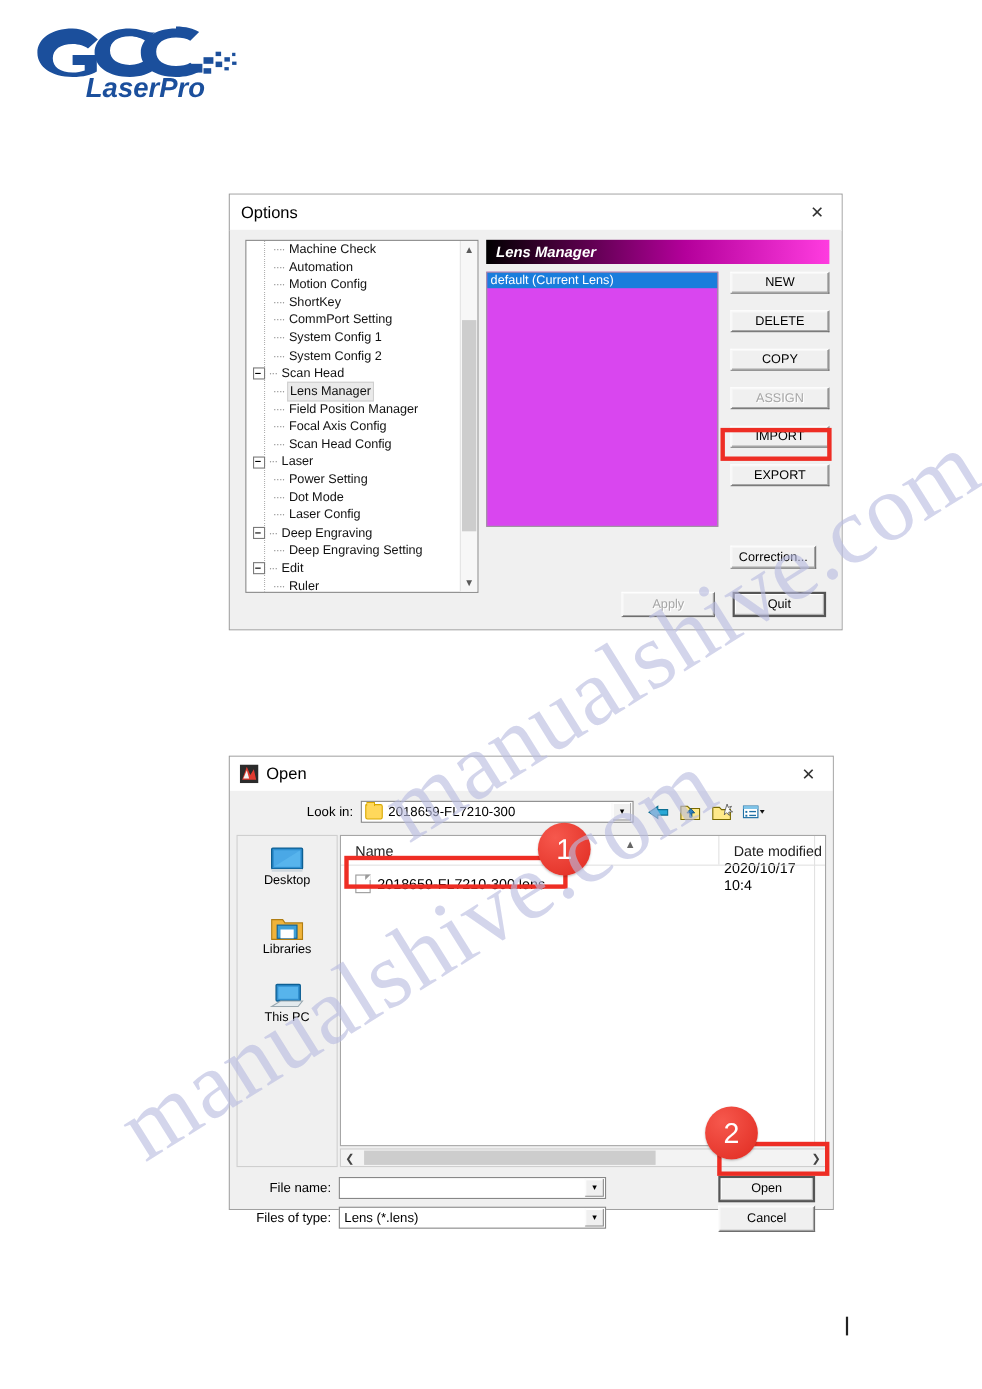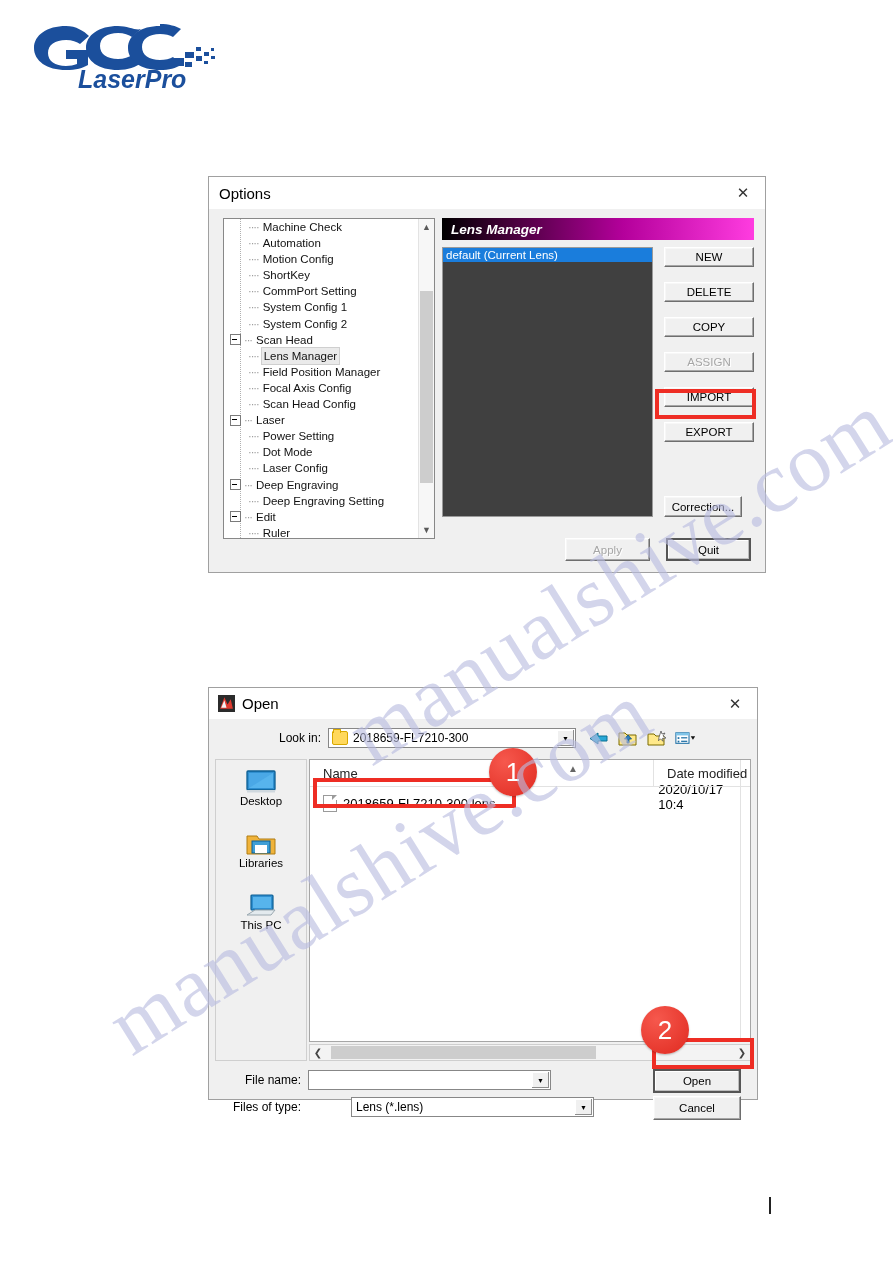--- a/index.html
+++ b/index.html
@@ -62,22 +62,22 @@
      border-left:1px solid #e3e3e3;}
   .tscroll .arw{height:16px;display:flex;align-items:center;justify-content:center;
      font-size:9px;color:#5a5a5a;}
   .tscroll .thumb{position:absolute;left:1px;right:1px;top:72px;height:192px;background:#cdcdcd;}
 
   
   .rpanel{position:absolute;left:233px;top:9px;width:312px;height:321px;}
   .lm-head{height:22px;display:flex;align-items:center;padding-left:9px;
       font-weight:bold;font-size:13.5px;color:#fff;font-style:italic;
       background:linear-gradient(90deg,#000000 0%,#3a0030 18%,#b4009b 58%,#ff3ce0 100%);}
-  .lm-list{position:absolute;left:0;top:29px;width:211px;height:270px;
-      background:#404040;border:1px solid #9a9a9a;box-sizing:border-box;}
+  .lm-list{position:absolute;left:0;top:29px;width:211px;height:232px;
+      background:#d946ef;border:1px solid #9a9a9a;box-sizing:border-box;}
   .lm-item{background:#1a7ddc;color:#fff;font-size:11.5px;padding:1px 3px;
       white-space:nowrap;}
 
   .btncol{position:absolute;left:222px;top:29px;width:90px;}
   .w-btn{height:20px;background:#f0f0f0;border-top:1px solid #fff;border-left:1px solid #fff;
       border-right:1px solid #6e6e6e;border-bottom:1px solid #6e6e6e;
       box-shadow:inset -1px -1px 0 #a6a6a6, inset 1px 1px 0 #f7f7f7;
       display:flex;align-items:center;justify-content:center;
       font-size:11.5px;color:#000;box-sizing:border-box;}
   .w-btn.disabled{color:#a6a6a6;text-shadow:1px 1px 0 #fff;}
@@ -425,21 +425,21 @@
       </div>
 
       <div class="frow" style="left:0;top:350px;right:0;">
         <span class="lbl">File name:</span>
         <div class="combo">
           <span style="padding-left:4px;"></span>
           <span class="arrow">▼</span>
         </div>
       </div>
 
-      <div class="frow" style="left:0;top:377px;right:0;gap:43px;">
+      <div class="frow" style="left:0;top:377px;right:0;">
         <span class="lbl">Files of type:</span>
         <div class="combo">
           <span style="padding-left:4px;">Lens (*.lens)</span>
           <span class="arrow">▼</span>
         </div>
       </div>
 
       <div class="w-btn obtn strong" style="left:444px;top:350px;">Open</div>
       <div class="w-btn obtn" style="left:444px;top:377px;">Cancel</div>
     </div>

